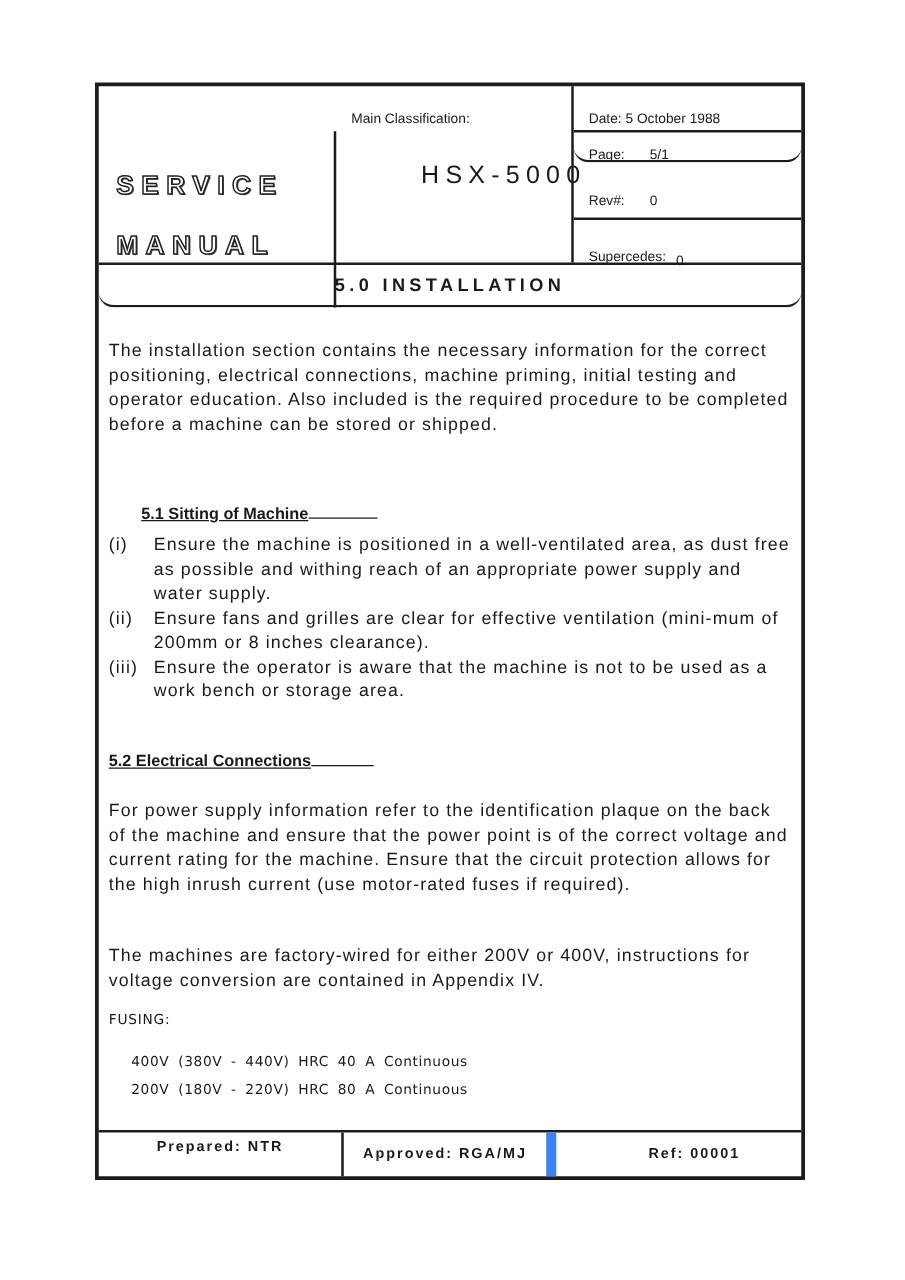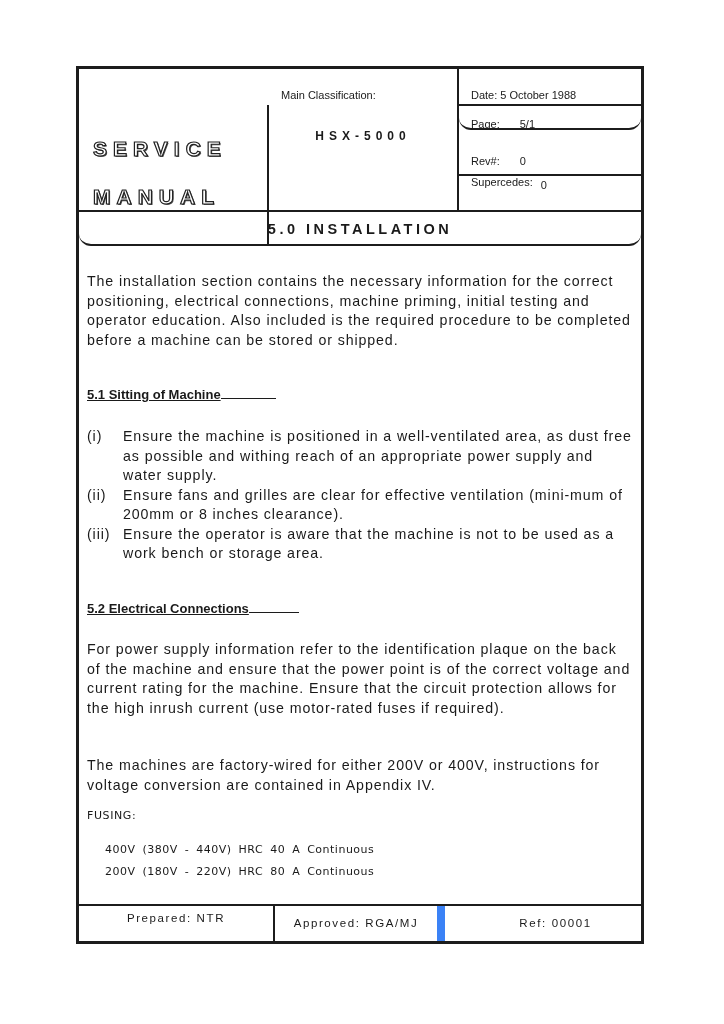--- a/index.html
+++ b/index.html
@@ -5,47 +5,47 @@
   html, body { margin:0; padding:0; background:#ffffff; }
   body { width:724px; height:1024px; position:relative; overflow:hidden; font-family:"Liberation Sans", sans-serif; color:#1a1a1a; }
   .frame { position:absolute; left:76px; top:66px; width:568px; height:878px; border:3px solid #1c1c1c; box-sizing:border-box; }
   .hdr { position:absolute; left:0; top:0; width:100%; height:143px; border-bottom:2px solid #1c1c1c; box-sizing:border-box; }
   .hdr-left { position:absolute; left:0; top:0; width:190px; height:100%; border-right:2px solid #1c1c1c; box-sizing:border-box;margin-top:36px; }
   .outline { position:absolute; left:14px; font-family:"Liberation Sans", sans-serif; font-size:21px; font-weight:bold; letter-spacing:6px; color:#ffffff; -webkit-text-stroke:1.2px #222; text-shadow:1px 1px 0 #555; }
   .outline.l1 { top:32px; }
   .outline.l2 { top:80px; }
   .hdr-mid { position:absolute; left:190px; top:0; width:190px; height:100%; border-right:2px solid #1c1c1c; box-sizing:border-box; }
   .mc-label { position:absolute; left:12px; top:20px; font-size:11px; }
-  .model { position:absolute; left:0; width:100%; top:60px; text-align:center; font-size:12px; font-weight:bold; letter-spacing:5px; }
+  .model { position:absolute; left:0; width:100%; top:60px; text-align:center; font-size:20px; font-weight:normal; letter-spacing:5px;padding-left:40px; }
   .hdr-right { position:absolute; left:380px; top:0; right:0; height:100%; }
   .hr-row { position:absolute; left:0; right:0; border-bottom:2px solid #1c1c1c; font-size:11px; padding-left:12px; box-sizing:border-box; }
   .hr-row.r1 { top:0; height:37px; padding-top:20px; }
   .hr-row.r2 { top:37px; height:24px; padding-top:12px;border-radius:17px; }
   .hr-row.r3 { top:72px; height:35px; padding-top:14px; }
-  .hr-row.r4 { top:107px; height:34px; padding-top:0; border-bottom:none; }
+  .hr-row.r4 { top:107px; height:34px; padding-top:24px; border-bottom:none; }
   .hr-row .val { margin-left:20px; }
   .hr-row.r4 .val { margin-left:8px; position:relative; top:3px; }
   .title-band { position:absolute; left:0; top:143px; width:100%; height:34px; border-bottom:2px solid #1c1c1c; box-sizing:border-box; text-align:center; font-size:14.5px; font-weight:bold; letter-spacing:3.5px; padding-top:9px;border-radius:12px; }
   .body { position:absolute; left:8px; top:177px; right:6px; font-size:14.2px; letter-spacing:0.9px; line-height:19.5px; }
   p { margin:0; }
   .intro { position:absolute; top:26px; left:0; right:0; }
   .sec { position:absolute; left:0; font-size:13px; font-weight:bold; text-decoration:underline; letter-spacing:0; }
   .sec .pad { display:inline-block; border-bottom:1px solid #1c1c1c; height:13px; vertical-align:baseline; }
-  .s1 { top:139px; }
+  .s1 { top:155px;margin-left:26px; }
   .s2 { top:353px; }
   .list { position:absolute; top:181px; left:0; right:0; }
   .li { display:flex; }
   .li .num { width:36px; flex:none; }
   .elec { position:absolute; top:394px; left:0; right:0; }
   .fact { position:absolute; top:510px; left:0; right:0; }
   .fusing-label { position:absolute; top:560px; left:0; font-family:"DejaVu Sans", sans-serif; font-size:11px; letter-spacing:0.6px; }
   .fuse { position:absolute; left:18px; font-family:"DejaVu Sans", sans-serif; font-size:11px; letter-spacing:0.5px; word-spacing:3px; }
   .f1 { top:594px; }
   .f2 { top:616px; }
-  .ftr { position:absolute; left:0; bottom:0; width:100%; height:37px; border-top:2px solid #1c1c1c; box-sizing:border-box; font-size:11.5px; font-weight:normal; letter-spacing:1.6px; }
+  .ftr { position:absolute; left:0; bottom:0; width:100%; height:37px; border-top:2px solid #1c1c1c; box-sizing:border-box; font-size:11.5px; font-weight:bold; letter-spacing:1.6px; }
   .fc { position:absolute; top:0; height:100%; box-sizing:border-box; text-align:center; padding-top:8px; }
   .fc1 { left:0; width:196px; border-right:2px solid #1c1c1c; padding-top:6px; }
   .fc2 { left:196px; width:170px; border-right:8px solid #3b82f6; padding-top:11px; }
   .fc3 { left:391px; right:0; padding-top:11px; }
 </style>
 </head>
 <body>
 
 <div class="frame">
 

